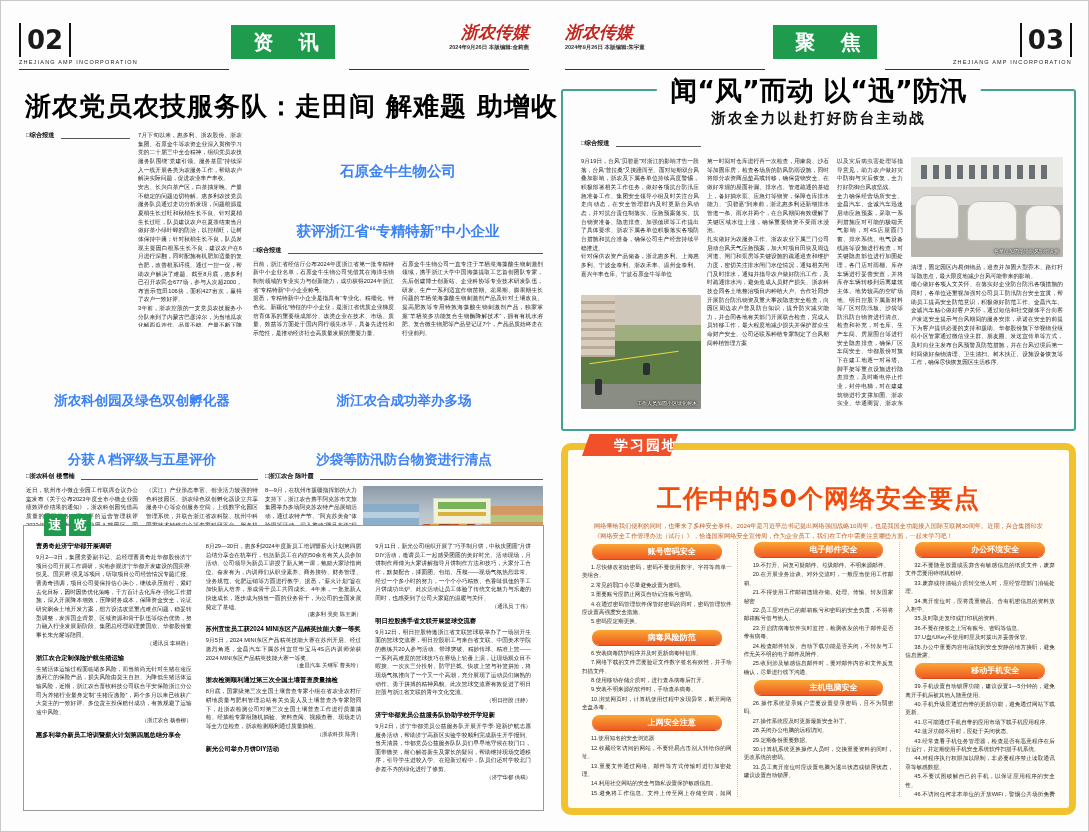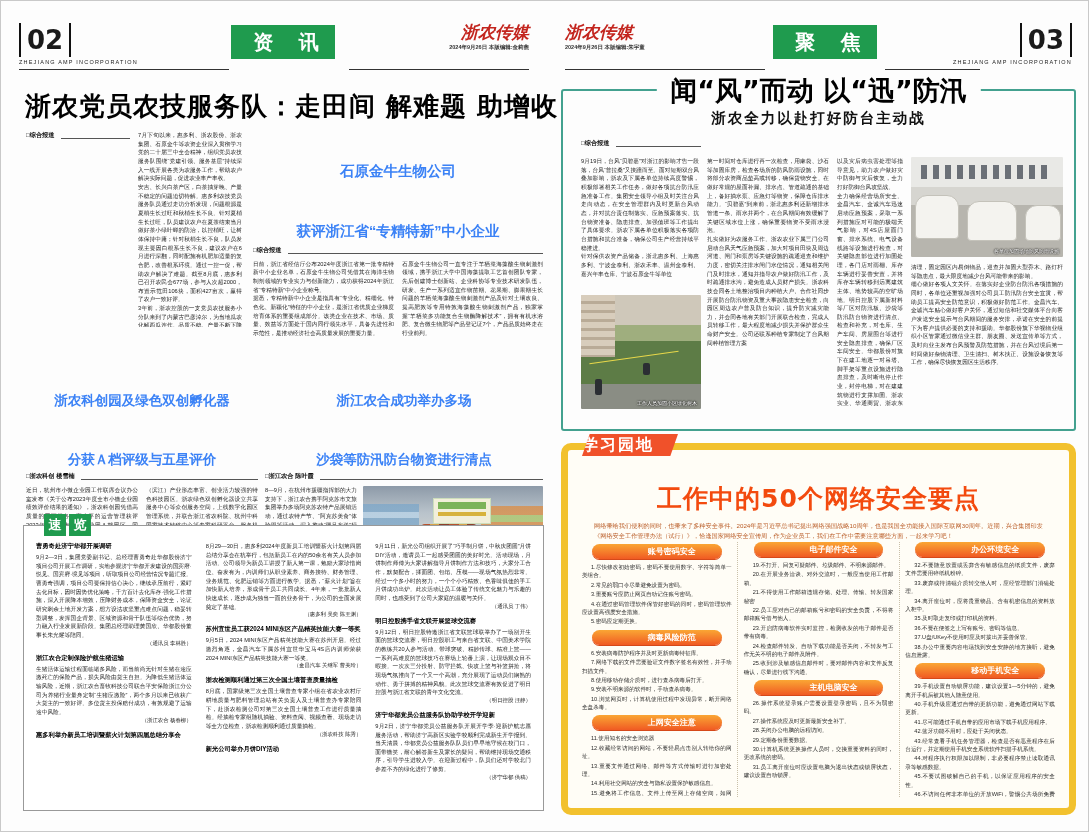--- a/index.html
+++ b/index.html
@@ -89,22 +89,22 @@
   .ph-tarp .m1,.ph-tarp .m2,.ph-tarp .m3{position:absolute;background:#f4f3ef;border:1px solid #c4c2ba;border-radius:12px 12px 4px 4px;}
   .ph-tarp .m1{left:4px;bottom:18px;width:44px;height:44px;}
   .ph-tarp .m2{left:56px;bottom:16px;width:50px;height:40px;}
   .ph-tarp .m3{right:2px;bottom:16px;width:36px;height:36px;}
   .colD{position:absolute;top:172px;left:348px;width:152px;height:146px;}
 
   
   .study{position:absolute;top:442px;left:14px;width:515px;height:372px;background:#fffdf6;
          border:7px solid #f2c12e;border-radius:10px;}
   .study-tab{position:absolute;top:-16px;left:14px;width:96px;height:22px;background:#f0512a;
-             clip-path:polygon(8% 0,100% 0,92% 100%,0 100%);color:#fff;font-weight:bold;font-size:16px;
-             text-align:left;line-height:22px;letter-spacing:2px;}
+             clip-path:polygon(8% 0,100% 0,92% 100%,0 100%);color:#fff;font-weight:bold;font-size:14px;
+             text-align:right;line-height:22px;letter-spacing:2px;}
   .study-title{margin-top:32px;text-align:center;font-size:25px;font-weight:bold;color:#f34a0e;
                font-family:"DejaVu Sans",sans-serif;letter-spacing:1px;}
   .study-intro{margin:6px 26px 0;font-size:6.2px;line-height:1.6;text-align:justify;color:#b95b25;}
   .study-cols{position:absolute;top:92px;left:14px;right:14px;bottom:10px;column-count:3;column-gap:12px;
               column-rule:1px dotted #c9c0a8;overflow:hidden;}
   .sec{break-inside:avoid-column;margin:2px 0 4px;}
   .pill{background:linear-gradient(180deg,#faa634,#f05a23);border-radius:9px;color:#fff;font-weight:bold;
         font-size:8px;text-align:center;line-height:15px;height:15px;margin:2px 10px 4px;box-shadow:0 1px 0 #d5491a;padding-left:30px;}
   .li-item{font-size:5.6px;line-height:1.5;text-align:justify;color:#2a2a2a;margin-bottom:1px;text-indent:9px;}
 </style>

